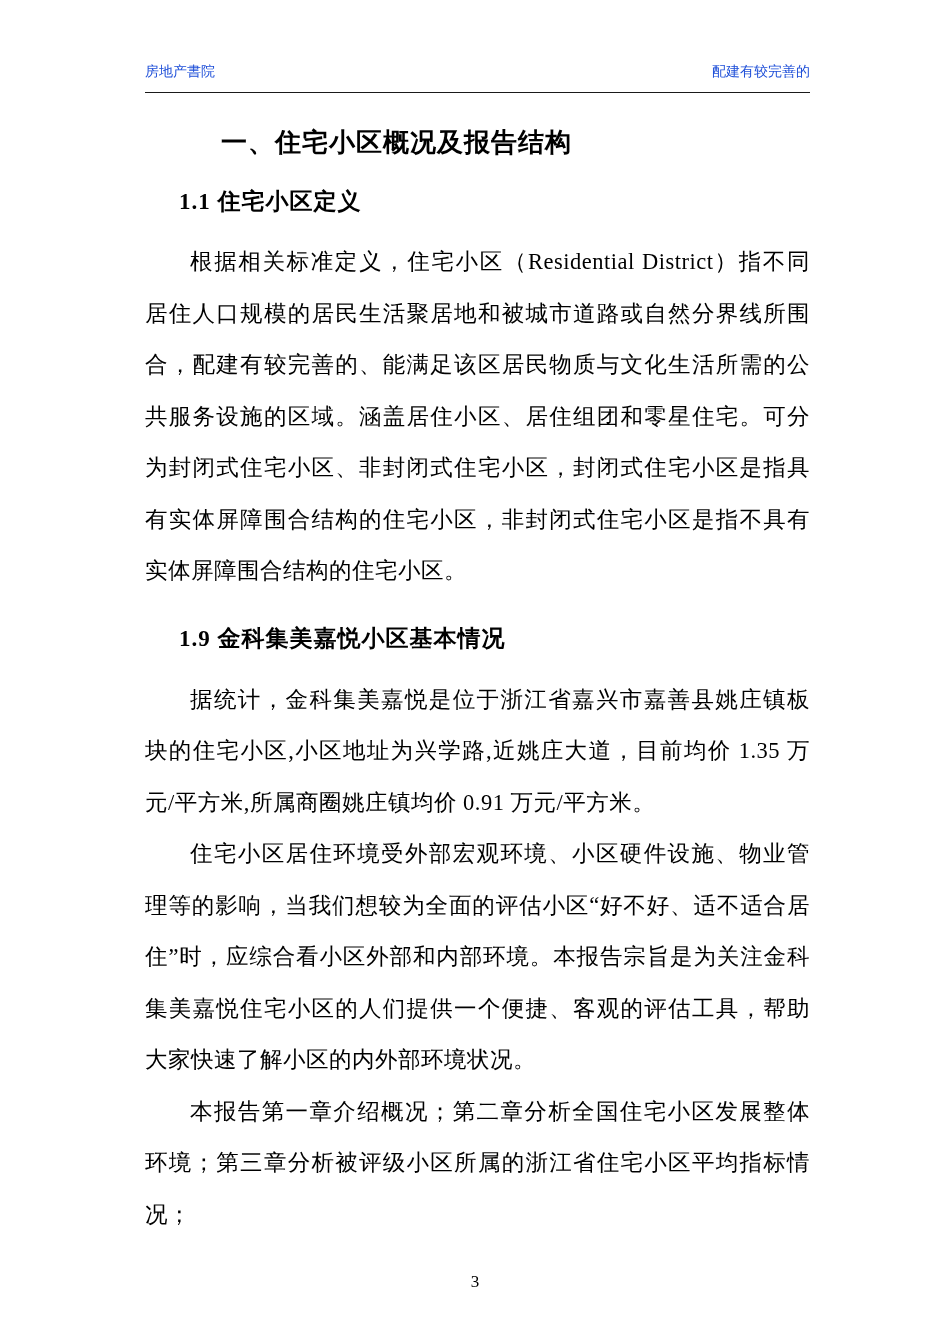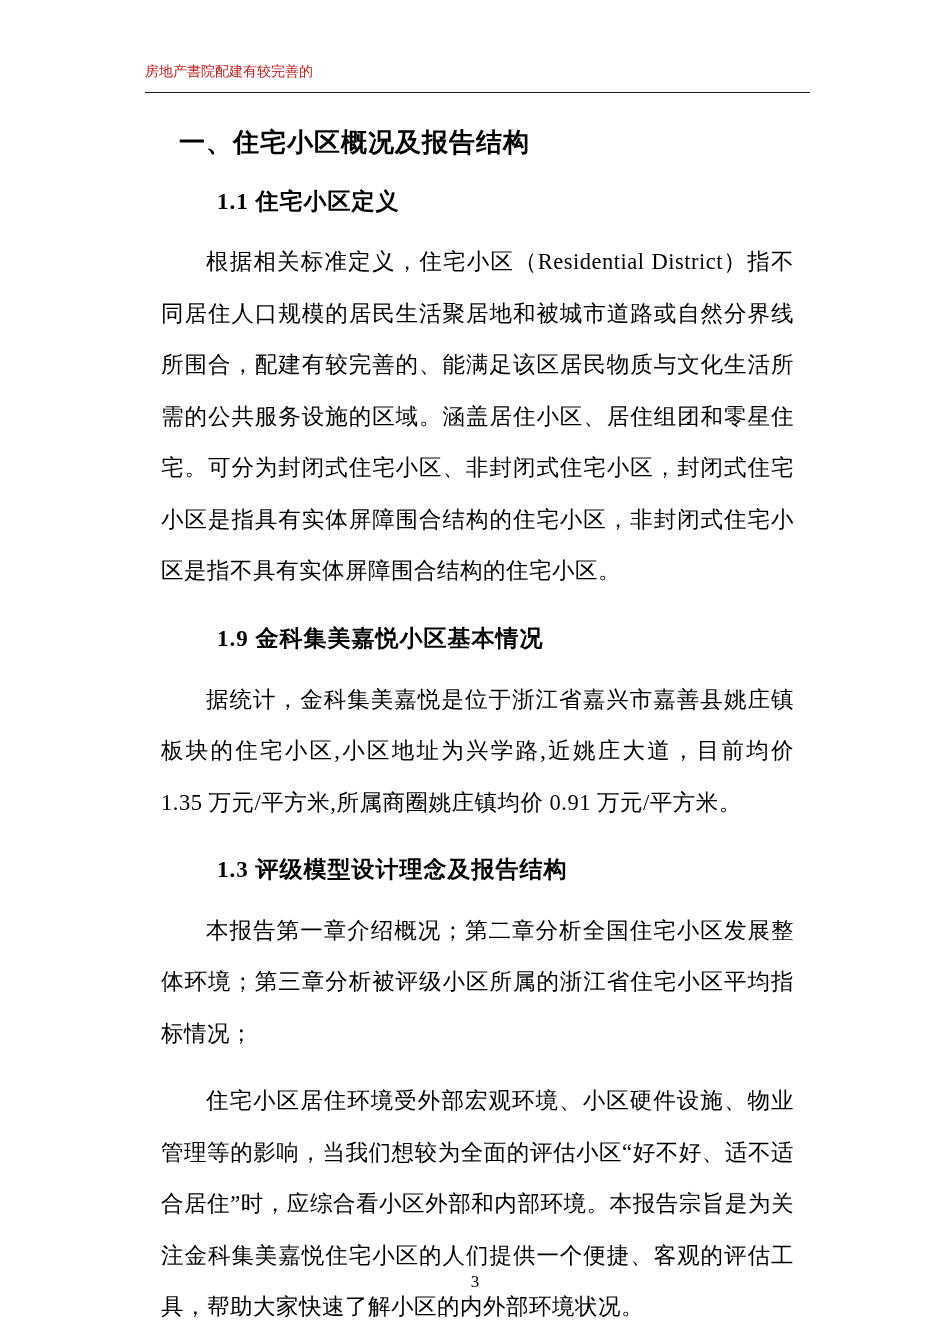--- a/index.html
+++ b/index.html
@@ -17,49 +17,50 @@
     font-family: "Liberation Serif", "DejaVu Serif", serif;
     overflow: hidden;
     box-sizing: border-box;
   }
   .page-header {
     margin: 0 140px 0 145px;
     padding-top: 64px;
     padding-bottom: 12px;
     border-bottom: 1px solid #1a1a1a;
     display: flex;
+    justify-content: space-between;
     align-items: flex-end;
     font-size: 14px;
     line-height: 16px;
-    color: #b91c1c;
+    color: #1d4ed8;
   }
   .page-body {
     margin: 0 140px 0 145px;
   }
   .chapter-title {
     font-size: 26px;
     font-weight: bold;
-    margin: 34px 0 0 34px;
+    margin: 34px 0 0 76px;
     line-height: 1.25;
     letter-spacing: 1px;
   }
   .section-title {
     font-size: 23px;
     font-weight: bold;
-    margin: 28px 0 20px 72px;
+    margin: 28px 0 20px 34px;
     line-height: 1.25;
     letter-spacing: 1px;
   }
   .body-para {
     font-size: 22.5px;
     line-height: 51.5px;
     text-align: justify;
     text-justify: inter-ideograph;
     text-indent: 2em;
-    margin: 16px;
+    margin: 0;
     letter-spacing: 0.5px;
   }
   .page-footer {
     position: absolute;
     left: 0;
     right: 0;
     bottom: 52px;
     text-align: center;
     font-size: 17px;
     color: #000000;
@@ -78,23 +79,22 @@
   <main class="page-body">
 
     <h1 class="chapter-title">一、住宅小区概况及报告结构</h1>
 
     <h2 class="section-title">1.1 住宅小区定义</h2>
     <p class="body-para">根据相关标准定义，住宅小区（Residential District）指不同居住人口规模的居民生活聚居地和被城市道路或自然分界线所围合，配建有较完善的、能满足该区居民物质与文化生活所需的公共服务设施的区域。涵盖居住小区、居住组团和零星住宅。可分为封闭式住宅小区、非封闭式住宅小区，封闭式住宅小区是指具有实体屏障围合结构的住宅小区，非封闭式住宅小区是指不具有实体屏障围合结构的住宅小区。</p>
 
     <h2 class="section-title">1.9 金科集美嘉悦小区基本情况</h2>
     <p class="body-para">据统计，金科集美嘉悦是位于浙江省嘉兴市嘉善县姚庄镇板块的住宅小区,小区地址为兴学路,近姚庄大道，目前均价 1.35 万元/平方米,所属商圈姚庄镇均价 0.91 万元/平方米。</p>
 
-    <h2 class="section-title">1.3 评级模型设计理念及报告结构</h2>
+    <p class="body-para">住宅小区居住环境受外部宏观环境、小区硬件设施、物业管理等的影响，当我们想较为全面的评估小区“好不好、适不适合居住”时，应综合看小区外部和内部环境。本报告宗旨是为关注金科集美嘉悦住宅小区的人们提供一个便捷、客观的评估工具，帮助大家快速了解小区的内外部环境状况。</p>
     <p class="body-para">本报告第一章介绍概况；第二章分析全国住宅小区发展整体环境；第三章分析被评级小区所属的浙江省住宅小区平均指标情况；</p>
-    <p class="body-para">住宅小区居住环境受外部宏观环境、小区硬件设施、物业管理等的影响，当我们想较为全面的评估小区“好不好、适不适合居住”时，应综合看小区外部和内部环境。本报告宗旨是为关注金科集美嘉悦住宅小区的人们提供一个便捷、客观的评估工具，帮助大家快速了解小区的内外部环境状况。</p>
 
   </main>
 
   <footer class="page-footer">
     <span>3</span>
   </footer>
 
 </div>
 
 </body></html>

